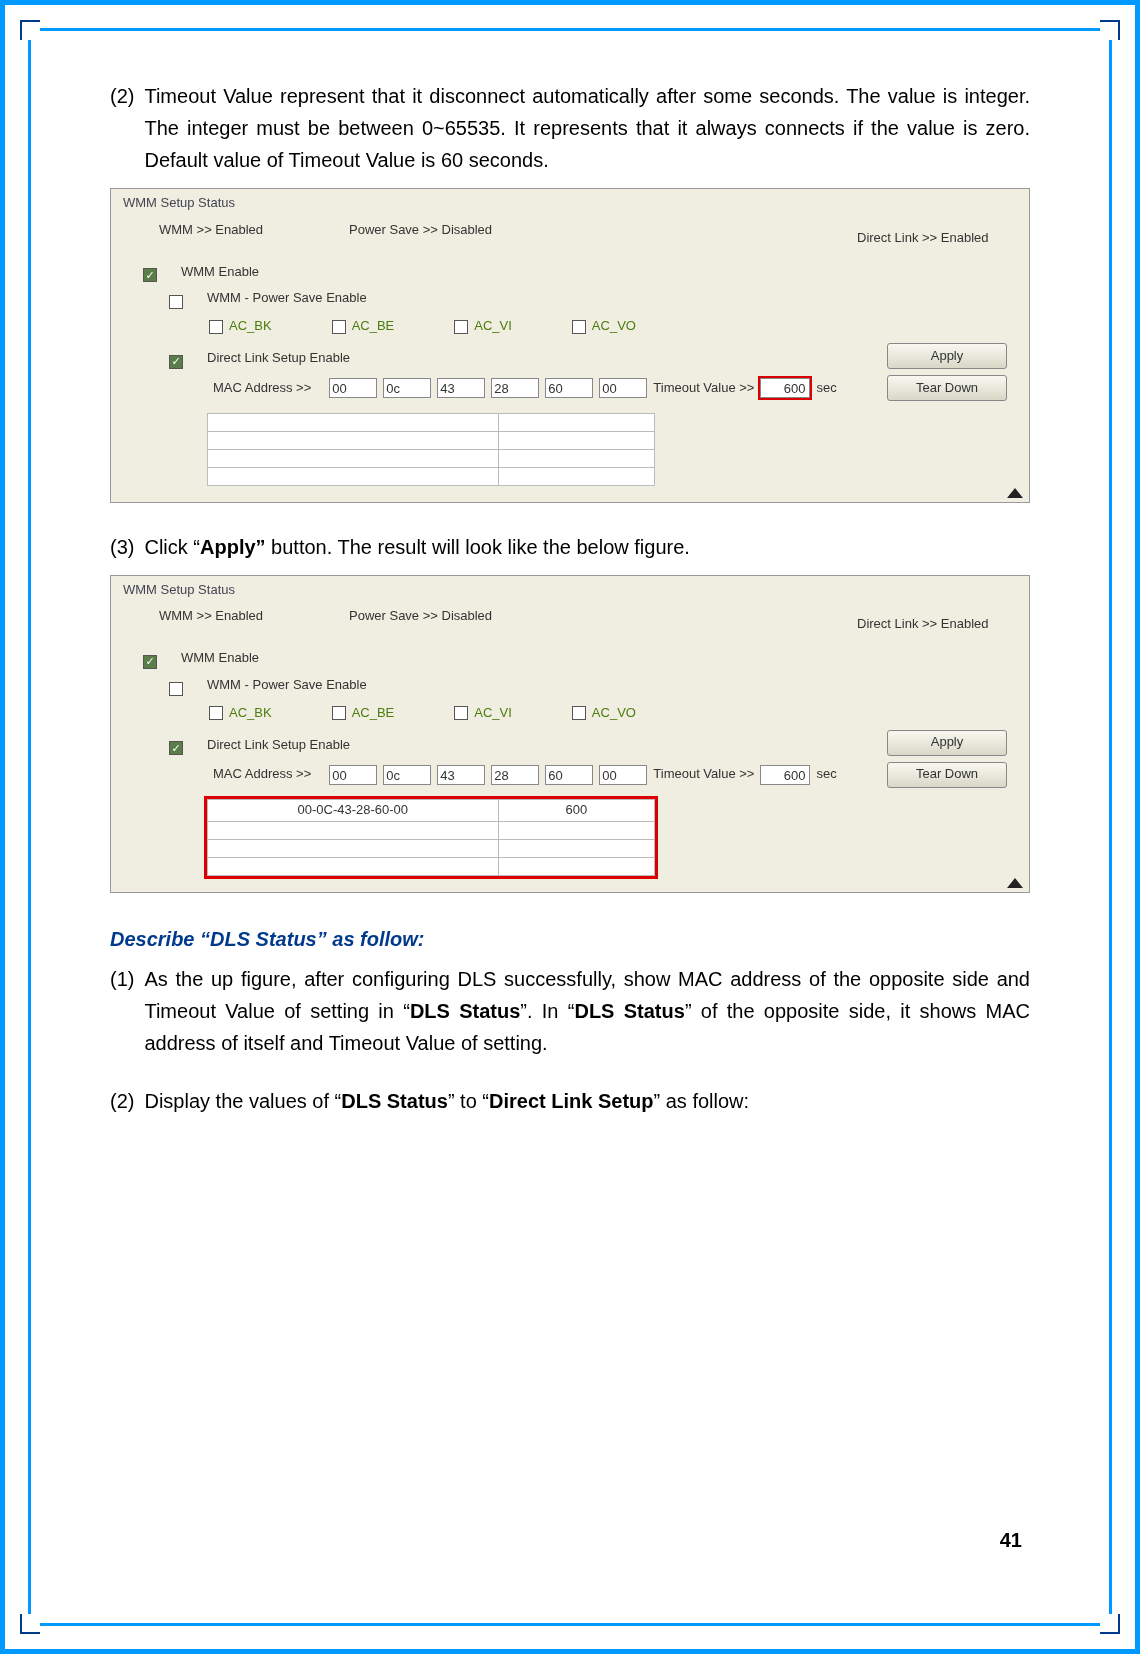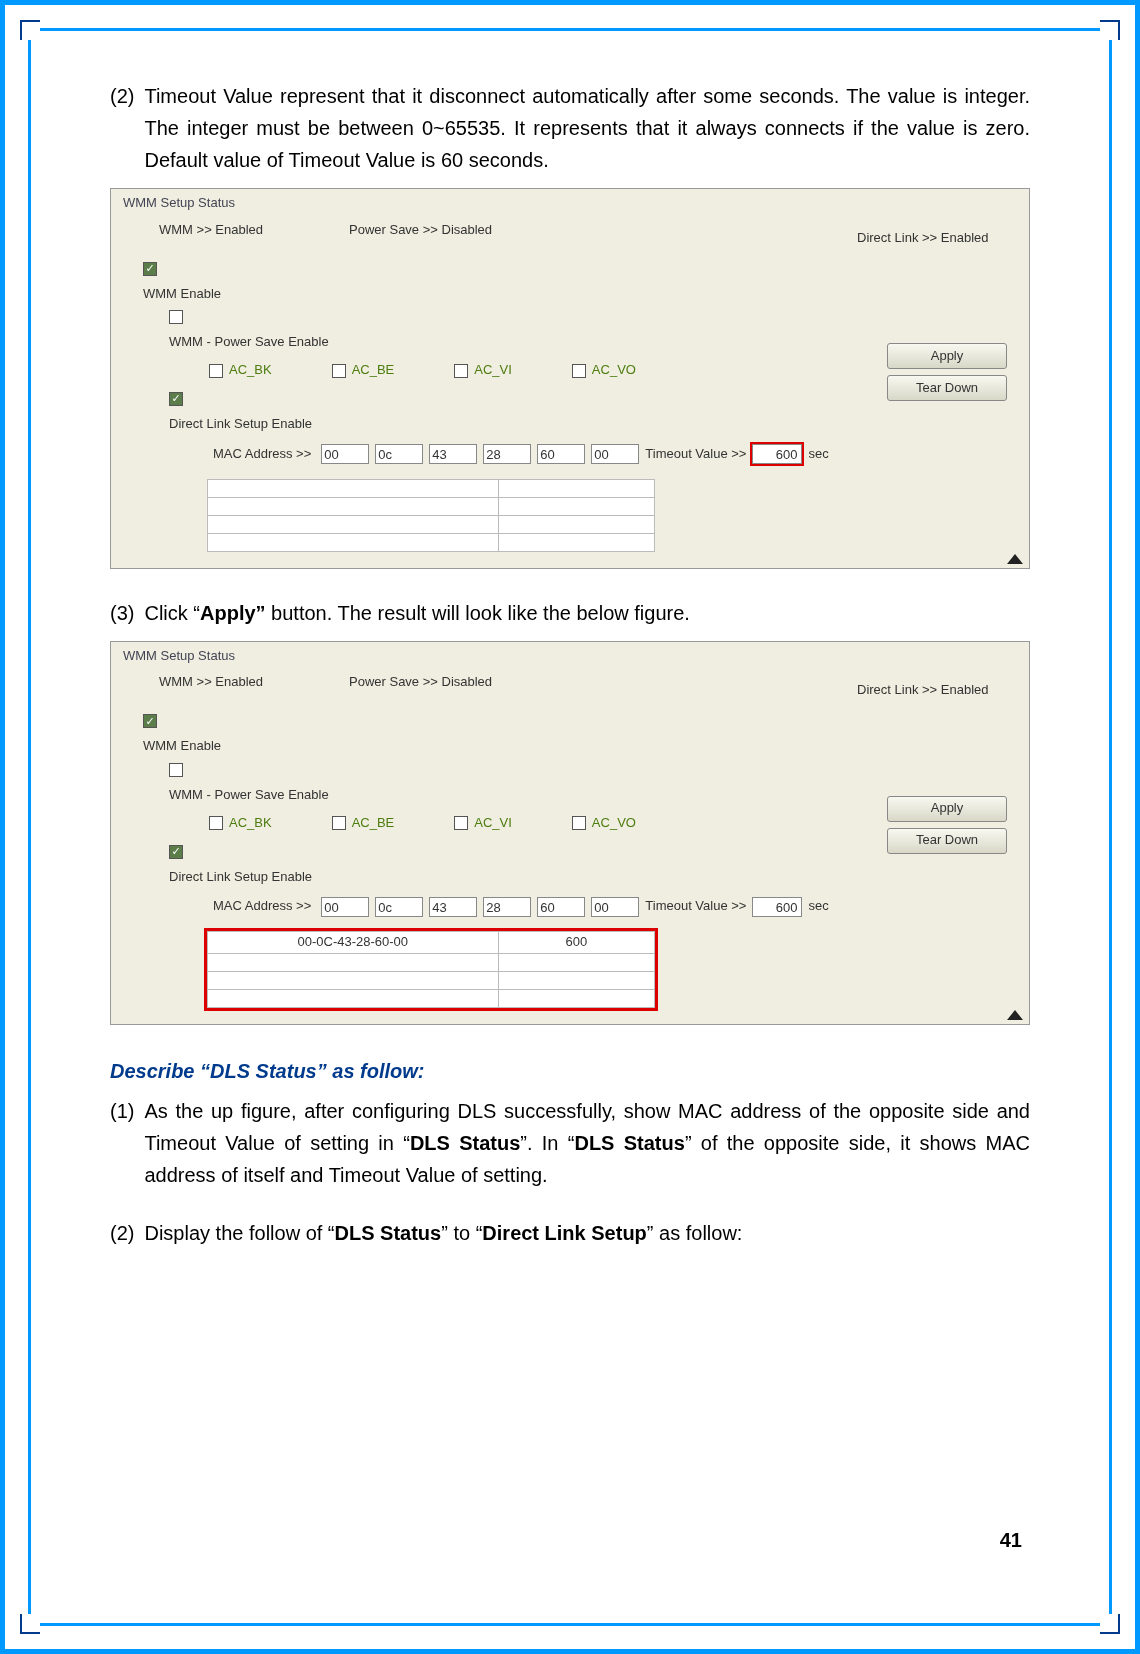--- a/index.html
+++ b/index.html
@@ -67,24 +67,23 @@
   .status-row {
     display: flex;
     padding: 2px 0 10px 36px;
   }
   .status-row .s1 { flex: 0 0 190px; }
   .status-row .s2 { flex: 1; }
   .status-row .s3 { flex: 0 0 160px; text-align: left; margin-top: 8px; }
 
   .cb-row {
     display: flex;
-    align-items: flex-start;
-    gap: 8px;
+    align-items: flex-end;
+    gap: 24px;
     padding: 3px 0 3px 20px;
-    flex-direction: column;
   }
   .cb-row.indent1 { padding-left: 46px; }
   .checkbox {
     width: 14px; height: 14px;
     border: 1px solid #555;
     background: #fff;
     display: inline-flex;
     align-items: center;
     justify-content: center;
     font-size: 11px;
@@ -100,21 +99,21 @@
     align-items: center;
   }
   .ac-item { display: flex; align-items: center; gap: 6px; }
 
   .mac-row {
     display: flex;
     align-items: center;
     gap: 6px;
     padding: 6px 0 6px 90px;
   }
-  .mac-label { margin-right: 4px; }
+  .mac-label { margin-right: 12px; }
   .mac-input {
     width: 48px;
     height: 20px;
     border: 1px solid #888;
     background: #fff;
     text-align: left;
     padding-left: 2px;
     font-size: 13px;
   }
   .timeout-wrap { display: flex; align-items: center; gap: 6px; }
@@ -378,18 +377,18 @@
     <div class="txt">
       <span>As the up figure, after configuring DLS successfully, show MAC address of the opposite side and Timeout Value of setting in “</span><span class="bold">DLS Status</span><span>”. In “</span><span class="bold">DLS Status</span><span>” of the opposite side, it shows MAC address of itself and Timeout Value of setting.</span>
     </div>
   </div>
 
   <div style="height:20px"></div>
 
   <div class="num-item">
     <div class="num">(2)</div>
     <div class="txt">
-      <span>Display the follow of “</span><span class="bold">DLS Status</span><span>” to “</span><span class="bold">Direct Link Setup</span><span>” as follow:</span>
+      <span>Display the values of “</span><span class="bold">DLS Status</span><span>” to “</span><span class="bold">Direct Link Setup</span><span>” as follow:</span>
     </div>
   </div>
 
   <div class="page-num">41</div>
 </div>
 
 </body></html>

